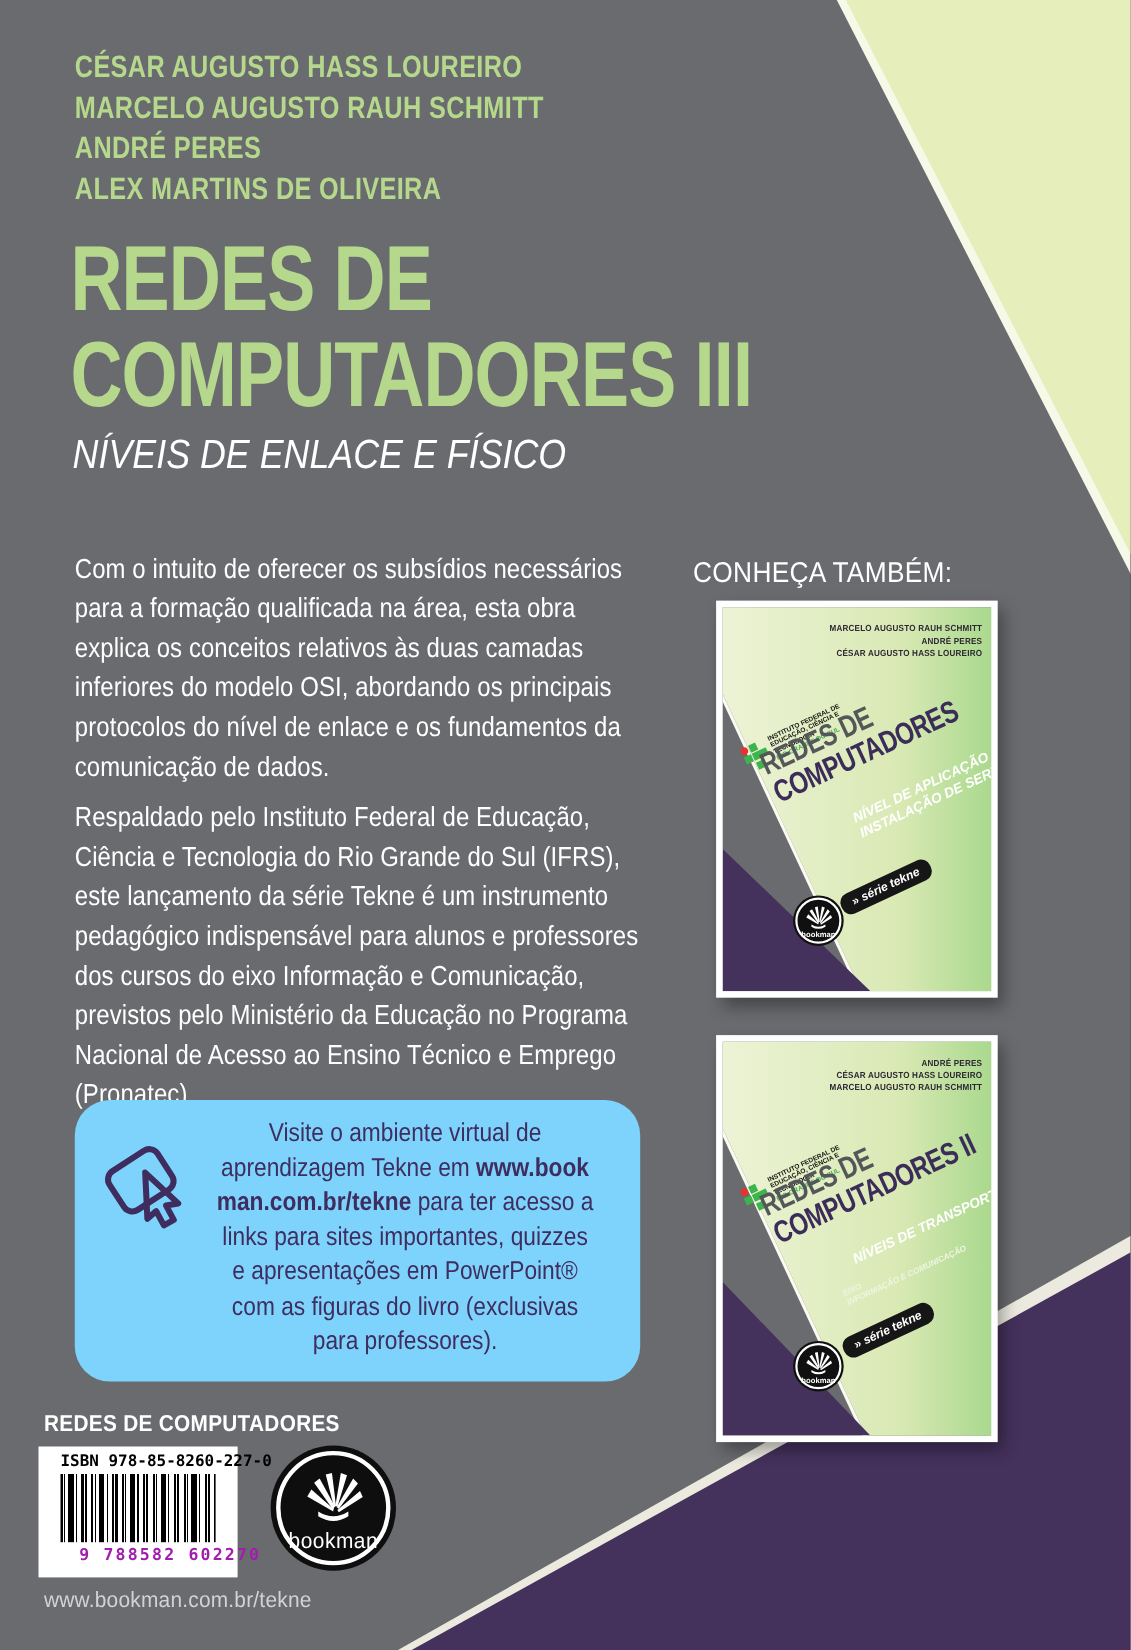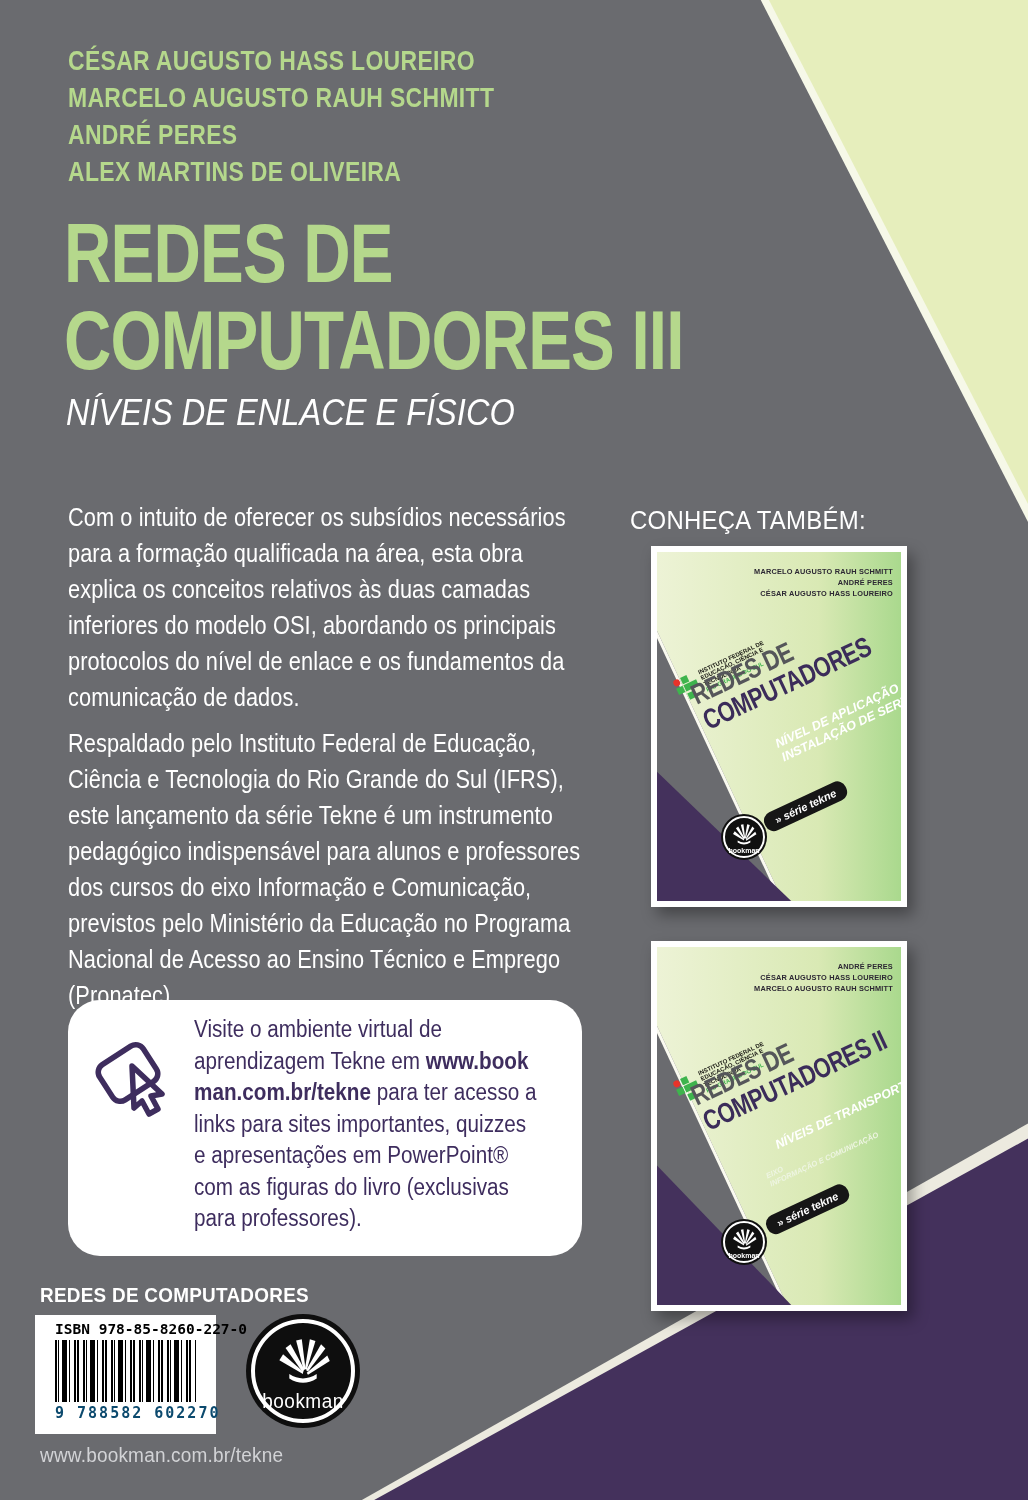--- a/index.html
+++ b/index.html
@@ -21,21 +21,21 @@
   .title{position:absolute;left:64px;top:210px;color:#b5d88c;font-weight:700;
     font-size:84px;line-height:87px;letter-spacing:-1px;transform:scaleX(.78);transform-origin:left top;}
   .subtitle{position:absolute;left:66px;top:392px;color:#ffffff;font-style:italic;
     font-size:37px;transform:scaleX(.88);transform-origin:left top;letter-spacing:0;}
 
   .para{position:absolute;left:68px;width:600px;color:#fff;font-size:25px;line-height:36px;
     transform:scaleX(.87);transform-origin:left top;letter-spacing:.1px;}
   .para1{top:474px;} .para2{top:700px;}
 
   
-  .info-box{position:absolute;left:68px;top:1000px;width:514px;height:256px;border-radius:32px;background:#ffffff;}
+  .info-box{position:absolute;left:68px;top:1000px;width:514px;height:256px;border-radius:32px;background:#7dd3fc;text-align:center;}
   .info-box svg{position:absolute;left:20px;top:28px;}
   .info-text{position:absolute;left:126px;top:14px;width:396px;margin:0;color:#3e2d5e;
     font-size:23.5px;line-height:31.5px;transform:scaleX(.88);transform-origin:left top;}
   .info-text b{font-weight:700;word-break:break-all;}
 
   
   .also-heading{position:absolute;left:630px;top:505px;color:#fff;font-size:26px;letter-spacing:.3px;
     transform:scaleX(.92);transform-origin:left top;}
 
   .book-card{position:absolute;background:#fff;padding:6px;box-shadow:6px 8px 14px rgba(0,0,0,.35);}
@@ -73,22 +73,22 @@
   .series-label{position:absolute;left:40px;top:1283px;color:#fff;font-weight:700;font-size:21px;
     transform:scaleX(.9);transform-origin:left top;letter-spacing:.3px;}
   .barcode-box{position:absolute;left:35px;top:1315px;width:181px;height:119px;background:#fff;
     padding:6px 20px;box-sizing:border-box;}
   .isbn{font-family:"DejaVu Sans Mono",monospace;font-weight:700;font-size:14.5px;color:#000;
     letter-spacing:0;white-space:nowrap;}
   .bars{height:62px;margin-top:3px;
     background:repeating-linear-gradient(90deg,#000 0 2px,#fff 2px 3px,#000 3px 4px,#fff 4px 7px,
       #000 7px 12px,#fff 12px 14px,#000 14px 15px,#fff 15px 19px,#000 19px 21px,#fff 21px 22px,
       #000 22px 24px,#fff 24px 28px);}
-  .ean{font-family:"DejaVu Sans Mono",monospace;font-weight:700;font-size:15px;color:#0c4a6e;
-    letter-spacing:2px;margin-top:2px;white-space:nowrap;}
+  .ean{font-family:"DejaVu Sans Mono",monospace;font-weight:700;font-size:15px;color:#a21caf;
+    letter-spacing:2px;margin-top:2px;white-space:nowrap;margin-left:17px;}
   .big-logo{position:absolute;left:246px;top:1314px;width:114px;height:114px;border-radius:50%;background:#0e0e0e;}
   .big-logo .ring{position:absolute;inset:5px;border:4px solid #fff;border-radius:50%;}
   .big-logo svg{position:absolute;left:24px;top:14px;}
   .big-logo .word{position:absolute;bottom:15px;width:100%;text-align:center;color:#fff;
     font-size:20px;font-weight:400;letter-spacing:.5px;transform:scaleX(.95);}
   .site{position:absolute;left:40px;top:1444px;color:#d2d3d6;font-size:20px;letter-spacing:.2px;
     transform:scaleX(.95);transform-origin:left top;}
 </style>
 </head>
 <body>

